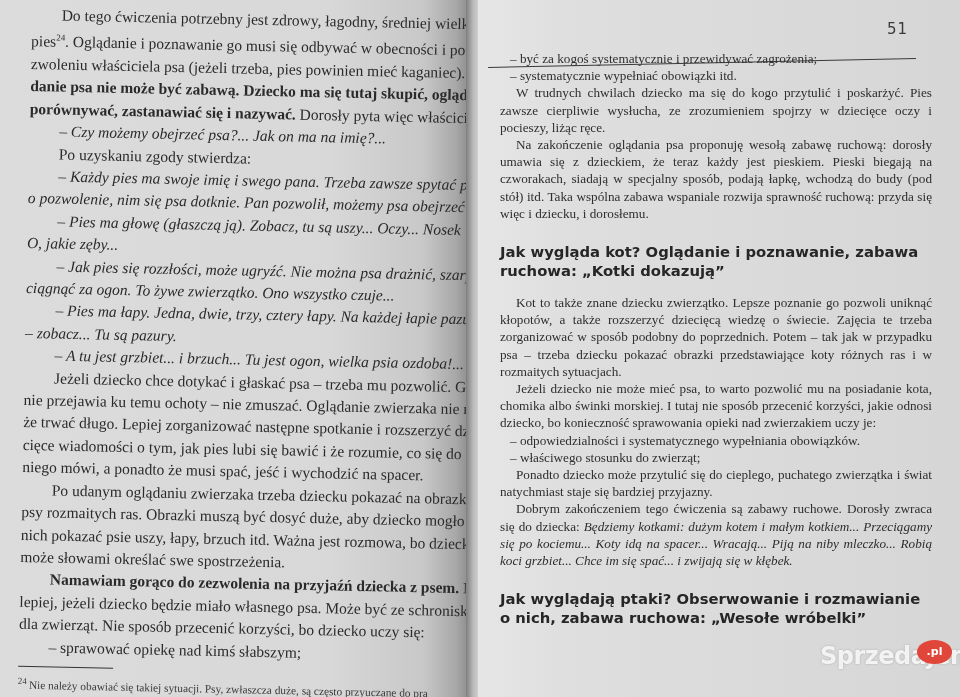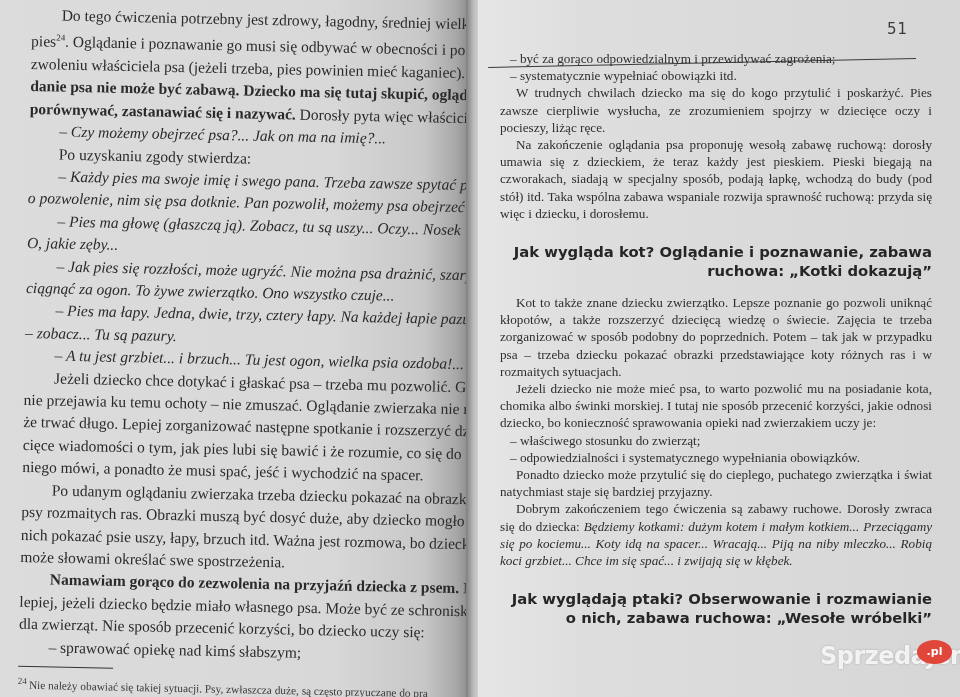--- a/index.html
+++ b/index.html
@@ -51,21 +51,20 @@
     position:absolute; left:22px; top:50px; width:432px;
     font-size:13.2px; line-height:17.2px; color:#2e2e2e;
   }
   .right-text p { margin:0; text-align:justify; }
   .right-text .pi { text-indent:16px; }
   .right-text .li { padding-left:10px; }
   .heading {
     font-family:"DejaVu Sans","Liberation Sans",sans-serif;
     font-weight:bold; font-size:14.8px; line-height:19px; color:#262626;
     margin:20px 0 14px 0;
-    text-align:right;
   }
   .watermark {
     position:absolute; left:820px; top:642px;
     font-family:"DejaVu Sans","Liberation Sans",sans-serif;
     font-weight:bold; font-size:24px; color:rgba(255,255,255,0.85);
     letter-spacing:-0.5px;
     text-shadow:0 0 2px rgba(120,120,120,0.5);
   }
   .watermark-badge {
     position:absolute; left:917px; top:640px; width:35px; height:24px;
@@ -114,29 +113,29 @@
         <span class="ln fn" style="padding-left: 14px;"><span>jęć z dziećmi niepełnosprawnymi: pomagają w terapii tych dzieci i służą im pomocą.</span></span>
       </div>
   </div>
   <div class="gutter"></div>
   <div class="page-right">
     <div class="header-row">
       <span class="page-number">51</span>
       <div class="header-rule"></div>
     </div>
     <div class="right-text" id="right-text">
-        <p class="li">– być za gorąco odpowiedzialnym i przewidywać zagrożenia;</p>
+        <p class="li">– być za kogoś systematycznie i przewidywać zagrożenia;</p>
         <p class="li">– systematycznie wypełniać obowiązki itd.</p>
         <p class="pi">W trudnych chwilach dziecko ma się do kogo przytulić i poskarżyć. Pies zawsze cierpliwie wysłucha, ze zrozumieniem spojrzy w dziecięce oczy i pocieszy, liżąc ręce.</p>
         <p class="pi">Na zakończenie oglądania psa proponuję wesołą zabawę ruchową: dorosły umawia się z dzieckiem, że teraz każdy jest pieskiem. Pieski biegają na czworakach, siadają w specjalny sposób, podają łapkę, wchodzą do budy (pod stół) itd. Taka wspólna zabawa wspaniale rozwija sprawność ruchową: przyda się więc i dziecku, i dorosłemu.</p>
         <div class="heading">Jak wygląda kot? Oglądanie i poznawanie, zabawa ruchowa: „Kotki dokazują”</div>
         <p class="pi">Kot to także znane dziecku zwierzątko. Lepsze poznanie go pozwoli uniknąć kłopotów, a także rozszerzyć dziecięcą wiedzę o świecie. Zajęcia te trzeba zorganizować w sposób podobny do poprzednich. Potem – tak jak w przypadku psa – trzeba dziecku pokazać obrazki przedstawiające koty różnych ras i w rozmaitych sytuacjach.</p>
         <p class="pi">Jeżeli dziecko nie może mieć psa, to warto pozwolić mu na posiadanie kota, chomika albo świnki morskiej. I tutaj nie sposób przecenić korzyści, jakie odnosi dziecko, bo konieczność sprawowania opieki nad zwierzakiem uczy je:</p>
+        <p class="li">– odpowiedzialności i systematycznego wypełniania obowiązków.</p>
         <p class="li">– właściwego stosunku do zwierząt;</p>
-        <p class="li">– odpowiedzialności i systematycznego wypełniania obowiązków.</p>
         <p class="pi">Ponadto dziecko może przytulić się do cieplego, puchatego zwierzątka i świat natychmiast staje się bardziej przyjazny.</p>
         <p class="pi"><span>Dobrym zakończeniem tego ćwiczenia są zabawy ruchowe. Dorosły zwraca się do dziecka: </span><span class="it">Będziemy kotkami: dużym kotem i małym kotkiem... Przeciągamy się po kociemu... Koty idą na spacer... Wracają... Piją na niby mleczko... Robią koci grzbiet... Chce im się spać... i zwijają się w kłębek.</span></p>
         <div class="heading">Jak wyglądają ptaki? Obserwowanie i rozmawianie o nich, zabawa ruchowa: „Wesołe wróbelki”</div>
       </div>
   </div>
   <div class="watermark">Sprzedajemy</div>
   <div class="watermark-badge">.pl</div>
 </div>
 
 </body></html>

